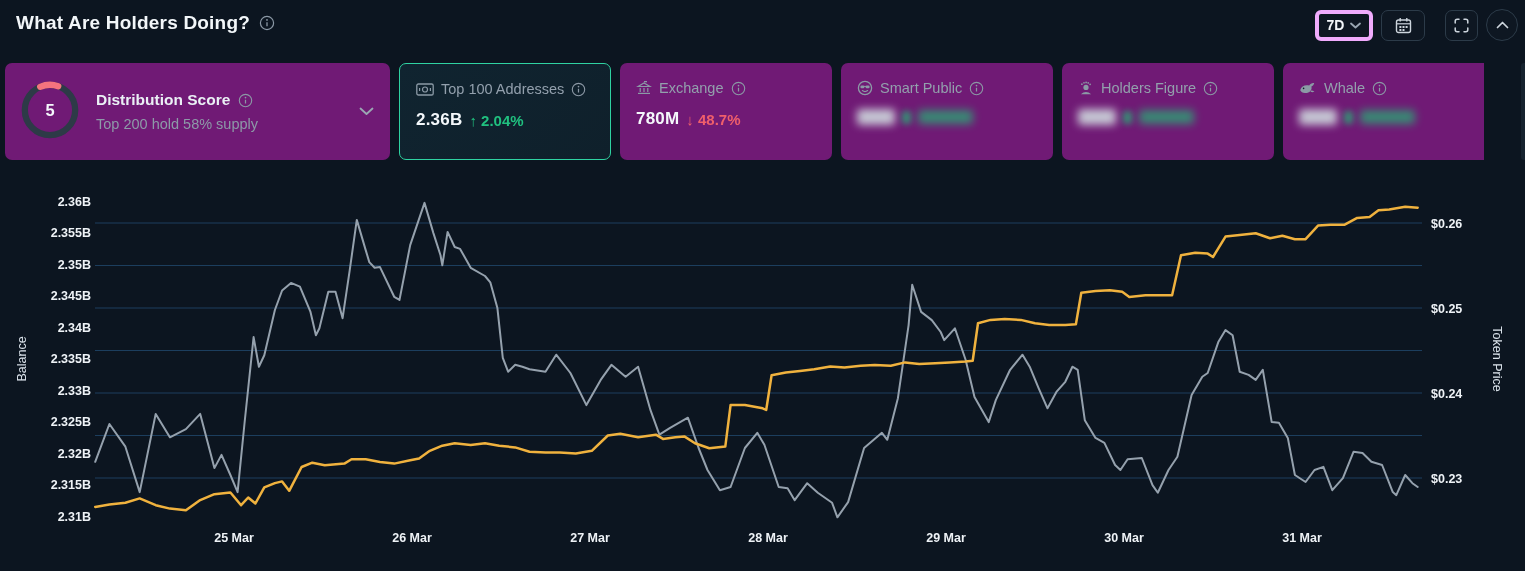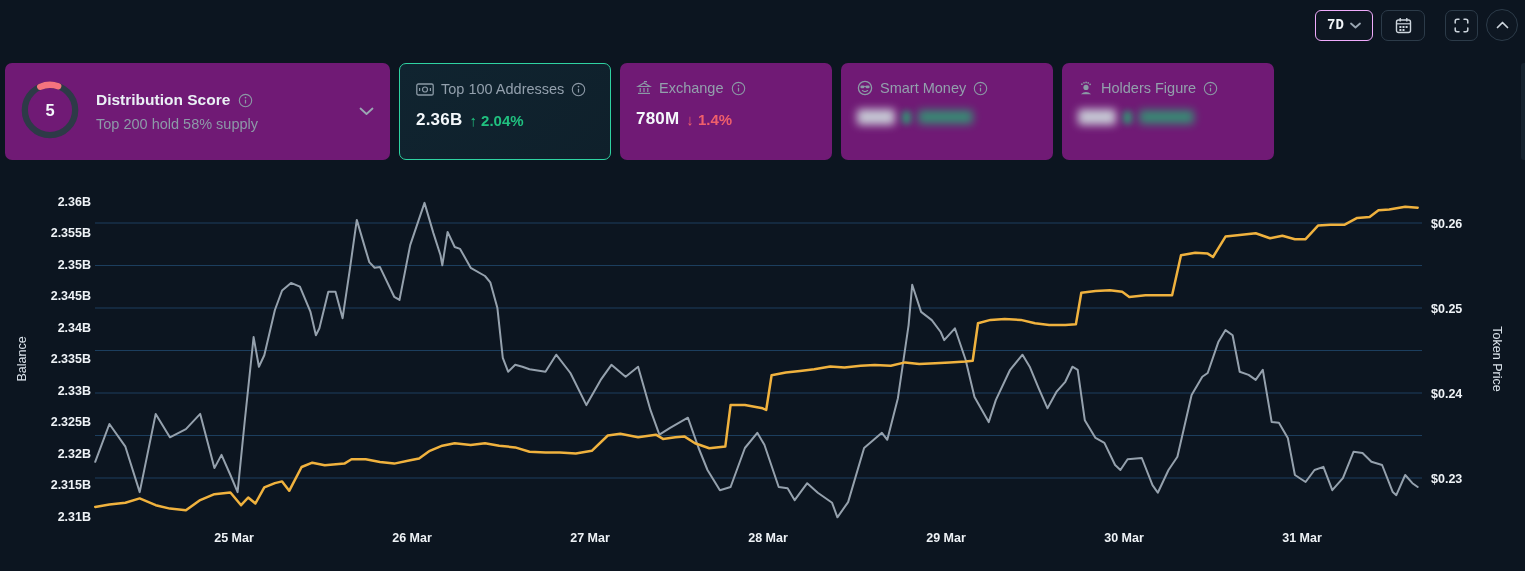--- a/index.html
+++ b/index.html
@@ -9,21 +9,21 @@
     font-family:"Liberation Sans",sans-serif;
   }
   
   .header{position:absolute;top:0;left:0;width:100%;height:52px;}
   .title-wrap{position:absolute;left:16px;top:12px;display:flex;align-items:center;gap:9px;}
   .page-title{font-size:19px;font-weight:bold;color:#f2f6f9;letter-spacing:.2px;}
   .controls{position:absolute;right:7px;top:9px;display:flex;align-items:center;gap:8px;}
   .btn{display:flex;align-items:center;justify-content:center;box-sizing:border-box;
        background:rgba(255,255,255,0.01);border:1px solid #2c3b49;border-radius:7px;
        height:31px;cursor:pointer;}
-  .btn-7d{width:58px;gap:6px;border:1px solid #f0abfc;border-radius:6px;font-family:Liberation Mono, monospace;}
+  .btn-7d{width:58px;gap:6px;border:4px solid #f0abfc;border-radius:6px;}
   .btn-7d .tf{font-size:14px;font-weight:bold;color:#f2f6f9;}
   .btn-cal{width:44px;}
   .btn-fs{width:33px;margin-left:12px;}
   .btn-col{width:32px;height:32px;border-radius:50%;}
   
   .cards{position:absolute;top:63px;left:5px;display:flex;gap:9px;}
   .card{box-sizing:border-box;height:97px;border-radius:7px;background:#701a75;}
   .card.sel{background:linear-gradient(135deg,#102430 0%,#0f202b 100%);border:1px solid #2fd3a2;}
   .card-dist{width:385px;display:flex;align-items:center;padding:0 16px 0 14px;}
   .card-metric{width:212px;padding:17px 16px;}
@@ -53,20 +53,30 @@
   .tickX{fill:#eef2f6;font-family:"Liberation Sans",sans-serif;font-size:12.5px;font-weight:bold;text-anchor:middle;}
   .axis-label{position:absolute;width:90px;text-align:center;font-size:12.5px;color:#d9e1e9;}
   .axis-left{left:-23px;top:352px;transform:rotate(-90deg);}
   .axis-right{left:1452px;top:352px;transform:rotate(90deg);}
   .icon{display:inline-flex;align-items:center;justify-content:center;}
 </style>
 </head>
 <body>
 
 <div class="header">
+  <div class="title-wrap">
+    <span class="page-title">What Are Holders Doing?</span>
+    <span class="icon">
+      <svg width="16" height="16" viewBox="0 0 16 16">
+          <circle cx="8" cy="8" r="6.6" fill="none" stroke="#8b98a5" stroke-width="1.2"></circle>
+          <line x1="8" y1="7.2" x2="8" y2="11.2" stroke="#8b98a5" stroke-width="1.3"></line>
+          <circle cx="8" cy="4.9" r="0.9" fill="#8b98a5"></circle>
+        </svg>
+    </span>
+  </div>
   <div class="controls">
     <div class="btn btn-7d">
       <span class="tf">7D</span>
       <span class="icon">
         <svg width="11" height="7" viewBox="0 0 11 7">
             <polyline points="1,1.5 5.5,5.5 10,1.5" fill="none" stroke="#9aa7b3" stroke-width="1.8" stroke-linecap="round" stroke-linejoin="round"></polyline>
           </svg>
       </span>
     </div>
     <div class="btn btn-cal">
@@ -175,36 +185,36 @@
       <span class="icon">
         <svg width="15" height="15" viewBox="0 0 16 16">
             <circle cx="8" cy="8" r="6.6" fill="none" stroke="#8b98a5" stroke-width="1.2"></circle>
             <line x1="8" y1="7.2" x2="8" y2="11.2" stroke="#8b98a5" stroke-width="1.3"></line>
             <circle cx="8" cy="4.9" r="0.9" fill="#8b98a5"></circle>
           </svg>
       </span>
     </div>
     <div class="m-value-row">
       <span class="m-value">780M</span>
-      <span class="chg down"><span>↓</span> <span>1.4%</span></span>
+      <span class="chg down"><span>↓</span> <span>48.7%</span></span>
     </div>
   </div>
 
   <div class="card card-metric">
     <div class="m-title-row">
       <span class="icon">
         <svg width="16" height="16" viewBox="0 0 16 16">
             <circle cx="8" cy="8" r="6.6" fill="none" stroke="#8b9aa6" stroke-width="1.3"></circle>
             <rect x="3.4" y="5.6" width="4" height="2.7" rx="1.2" fill="#8b9aa6"></rect>
             <rect x="8.6" y="5.6" width="4" height="2.7" rx="1.2" fill="#8b9aa6"></rect>
             <line x1="7" y1="6.4" x2="9" y2="6.4" stroke="#8b9aa6" stroke-width="1"></line>
             <path d="M5.4,10.6 Q8,12.6 10.6,10.6" fill="none" stroke="#8b9aa6" stroke-width="1.2" stroke-linecap="round"></path>
           </svg>
       </span>
-      <span class="m-title">Smart Money</span>
+      <span class="m-title">Smart Public</span>
       <span class="icon">
         <svg width="15" height="15" viewBox="0 0 16 16">
             <circle cx="8" cy="8" r="6.6" fill="none" stroke="#8b98a5" stroke-width="1.2"></circle>
             <line x1="8" y1="7.2" x2="8" y2="11.2" stroke="#8b98a5" stroke-width="1.3"></line>
             <circle cx="8" cy="4.9" r="0.9" fill="#8b98a5"></circle>
           </svg>
       </span>
     </div>
     <div class="m-value-row">
       <span class="blur-val"></span>
@@ -235,20 +245,44 @@
           </svg>
       </span>
     </div>
     <div class="m-value-row">
       <span class="blur-val"></span>
       <span class="blur-arrow"></span>
       <span class="blur-chg"></span>
     </div>
   </div>
 
+  <div class="card card-whale">
+    <div class="m-title-row">
+      <span class="icon">
+        <svg width="18" height="15" viewBox="0 0 18 15" fill="#8b9aa6">
+            <path d="M1.2,9.2 C2.2,5.2 6.2,3.4 10.2,4.6 C11.2,3 13.2,1.8 15.2,2.2 C14.8,3.6 13.8,4.8 12.4,5.4 C13.4,8.8 10.4,12.4 5.8,12 C3.6,11.8 1.9,10.8 1.2,9.2 Z"></path>
+            <path d="M11.8,9.5 Q14,9.2 15.4,10.8 Q13.2,11.6 11.6,10.8 Z"></path>
+            <circle cx="4.6" cy="7.4" r="0.8" fill="#121d29"></circle>
+          </svg>
+      </span>
+      <span class="m-title">Whale</span>
+      <span class="icon">
+        <svg width="15" height="15" viewBox="0 0 16 16">
+            <circle cx="8" cy="8" r="6.6" fill="none" stroke="#8b98a5" stroke-width="1.2"></circle>
+            <line x1="8" y1="7.2" x2="8" y2="11.2" stroke="#8b98a5" stroke-width="1.3"></line>
+            <circle cx="8" cy="4.9" r="0.9" fill="#8b98a5"></circle>
+          </svg>
+      </span>
+    </div>
+    <div class="m-value-row">
+      <span class="blur-val"></span>
+      <span class="blur-arrow"></span>
+      <span class="blur-chg"></span>
+    </div>
+  </div>
 </div>
 <div class="sliver"></div>
 
 <svg id="chart" width="1525" height="365" viewBox="0 0 1525 365">
     <line x1="95" x2="1422" y1="43" y2="43" class="grid"></line>
     <line x1="95" x2="1422" y1="85.50000000000003" y2="85.50000000000003" class="grid"></line>
     <line x1="95" x2="1422" y1="128.00000000000006" y2="128.00000000000006" class="grid"></line>
     <line x1="95" x2="1422" y1="170.5000000000001" y2="170.5000000000001" class="grid"></line>
     <line x1="95" x2="1422" y1="213.00000000000014" y2="213.00000000000014" class="grid"></line>
     <line x1="95" x2="1422" y1="255.5000000000002" y2="255.5000000000002" class="grid"></line>

